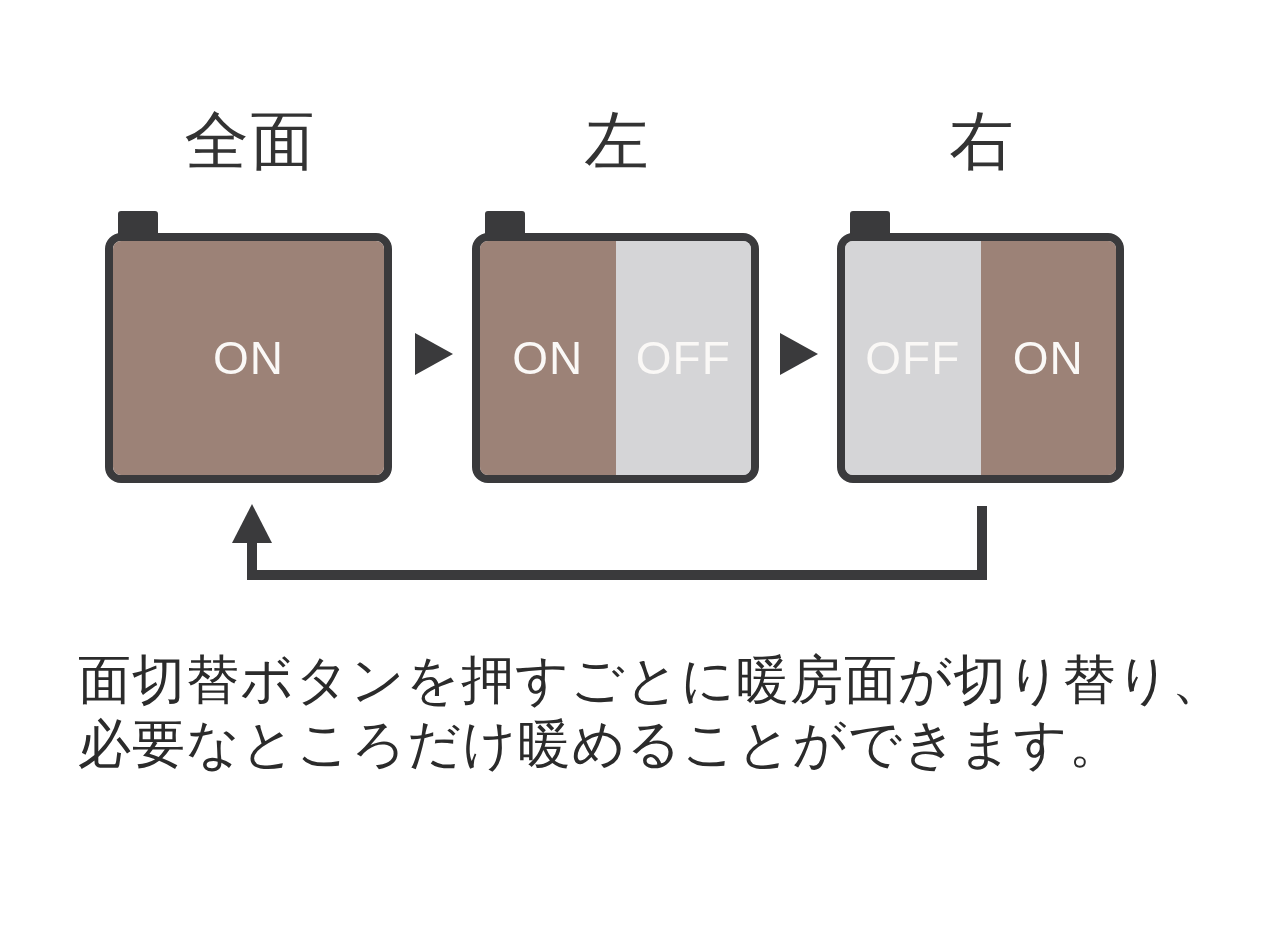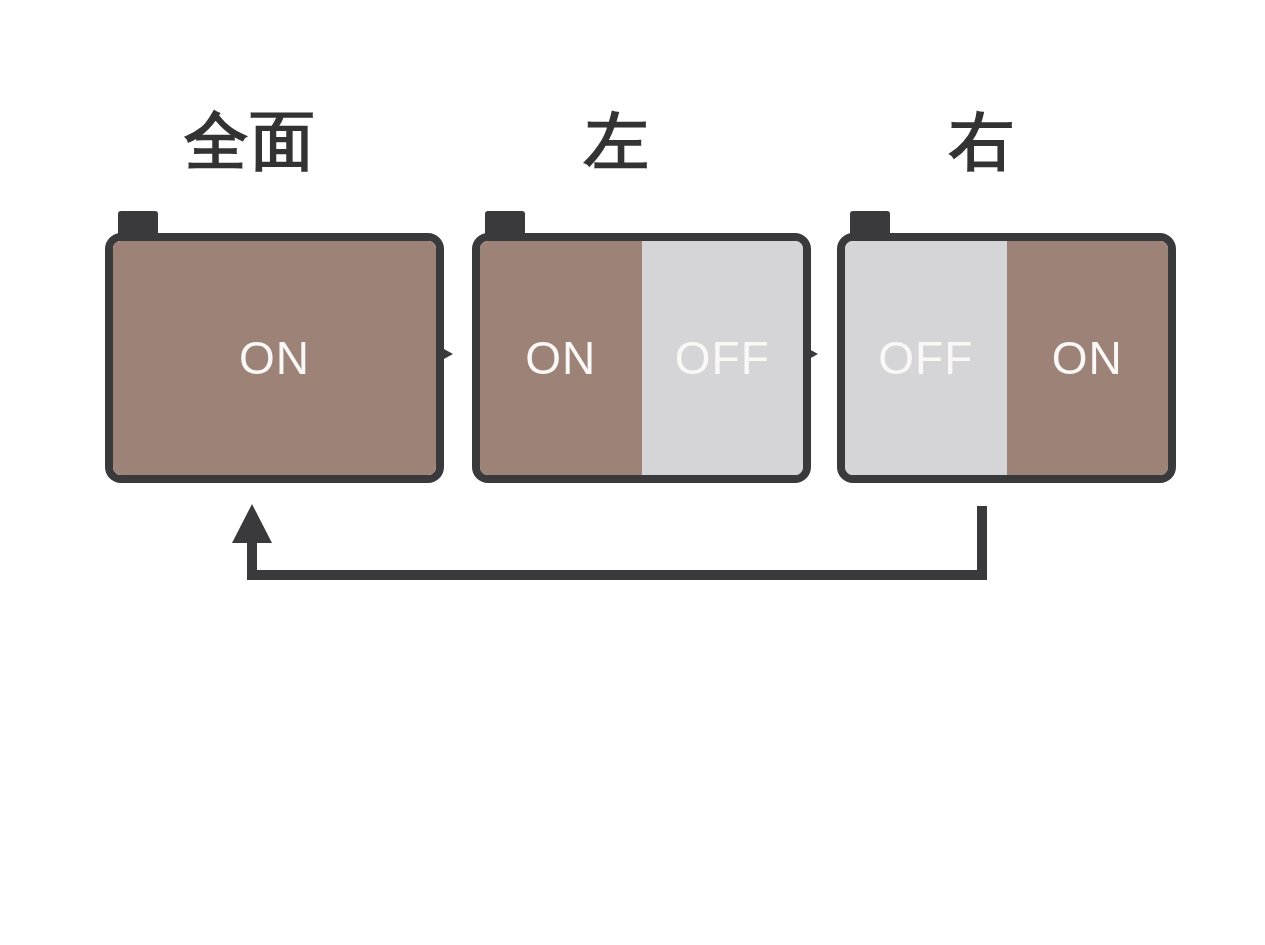--- a/index.html
+++ b/index.html
@@ -19,21 +19,21 @@
   .group-2 { left: 472px; }
   .group-3 { left: 837px; }
 
   .panel-label {
     position: absolute;
     top: 6px;
     left: 0;
     width: 100%;
     text-align: center;
     font-size: 64px;
-    font-weight: 700;
+    font-weight: 400;
     line-height: 70px;
     color: var(--label-text, #333333);
     letter-spacing: 2px;
     white-space: nowrap;
   }
 
   .cord-tab {
     position: absolute;
     top: 111px;
     left: 13px;
@@ -41,21 +41,21 @@
     height: 28px;
     background: var(--outline, #3a3a3c);
     border-radius: 3px 3px 0 0;
     z-index: 0;
   }
 
   .panel {
     position: absolute;
     top: 133px;
     left: 0;
-    width: 339px;
+    width: 287px;
     height: 250px;
     box-sizing: border-box;
     border: 8px solid var(--outline, #3a3a3c);
     border-radius: 16px;
     overflow: hidden;
     display: flex;
     z-index: 1;
     background: var(--heat-off, #d5d5d7);
   }
 
@@ -145,15 +145,17 @@
       <div class="seg on">ON</div>
     </div>
   </div>
 
   <svg class="loop-svg" viewBox="0 0 1265 945" aria-hidden="true">
     <path d="M 982 506 L 982 575 L 252 575 L 252 541"></path>
     <polygon points="232,543 272,543 252,504"></polygon>
   </svg>
 
   <div class="caption">
+    <p>面切替ボタンを押すごとに暖房面が切り替り、</p>
+    <p>必要なところだけ暖めることができます。</p>
   </div>
 
 </div>
 
 </body></html>

